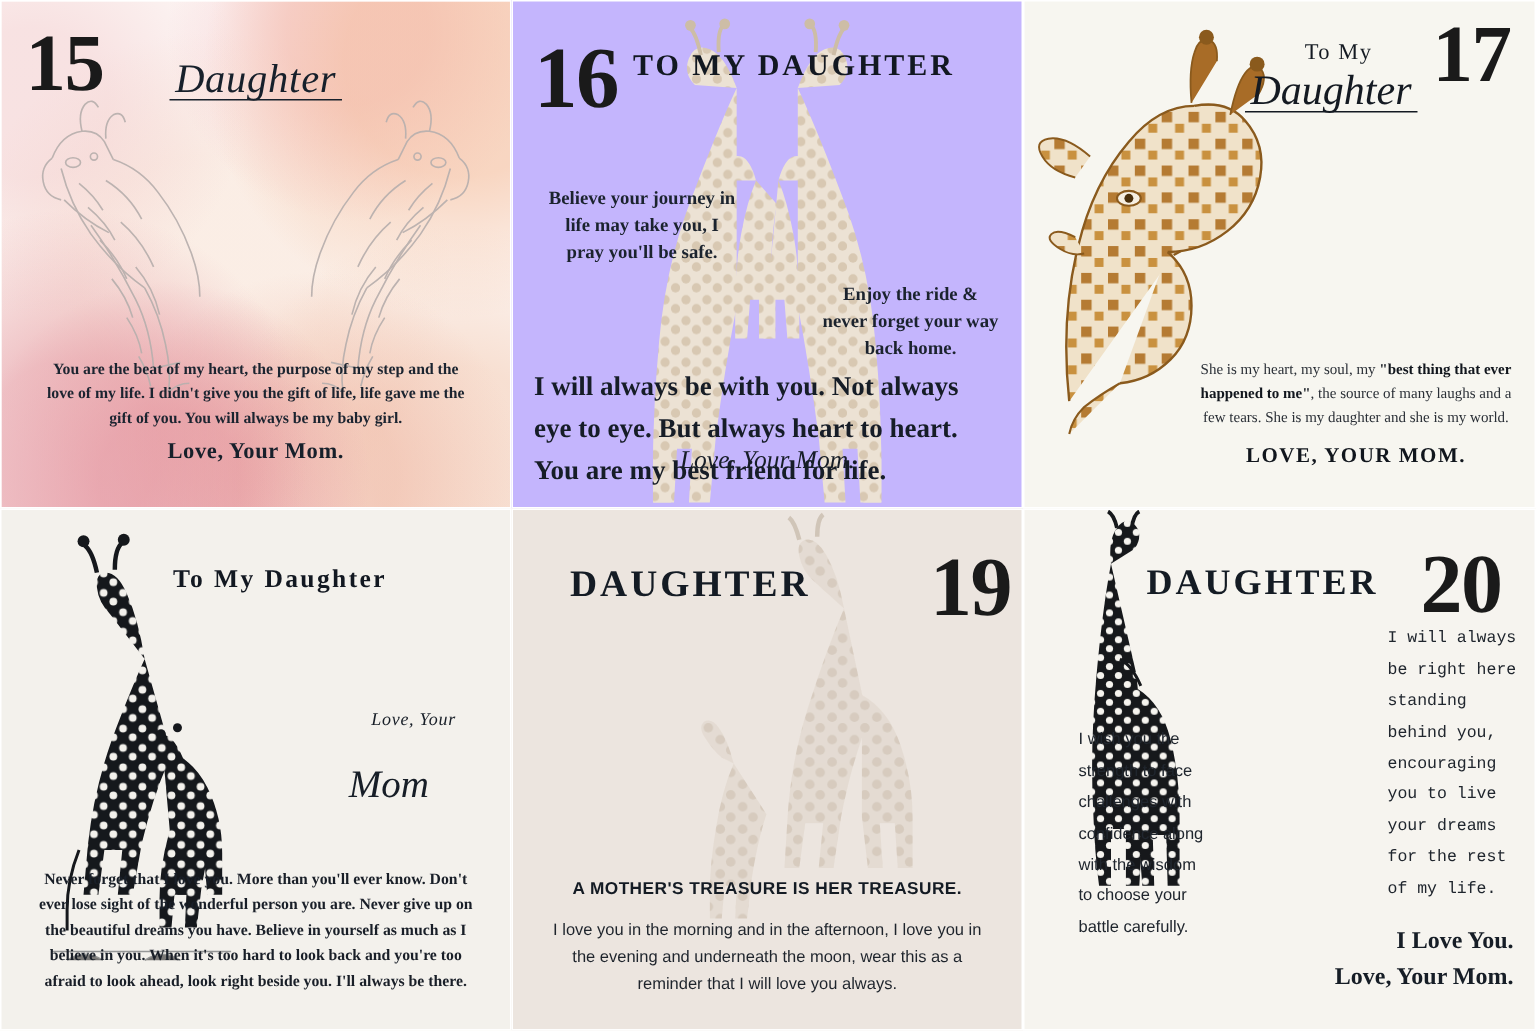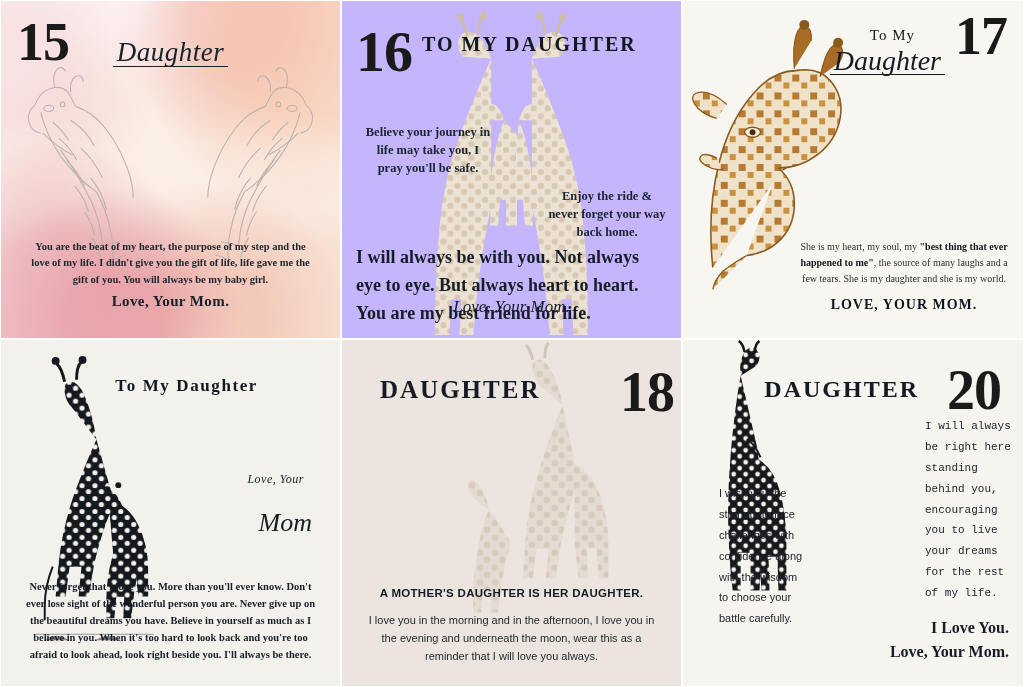--- a/index.html
+++ b/index.html
@@ -247,21 +247,21 @@
     position: absolute;
     right: 36px; top: 132px;
     font-family: "Liberation Serif", serif;
     font-style: italic;
     font-size: 12px;
     color: #171e27;
     letter-spacing: 0.5px;
   }
   .c18 .mom {
     position: absolute;
-    right: 28px; top: 168px;
+    right: 54px; top: 168px;
     font-family: "Liberation Serif", serif;
     font-style: italic;
     font-size: 26px;
     color: #171e27;
   }
   .c18 .body {
     position: absolute;
     left: 18px; right: 18px;
     top: 238px;
     text-align: center;
@@ -554,23 +554,23 @@
       <g opacity="0.95">
         <path d="M222 66 q-12 28 -24 66 q-12 38 -14 76 l-2 32 l10 0 l4 -30 l12 0 l-3 30 l10 0 l5 -34 q7 -36 18 -64" fill="url(#spot19)"></path>
         <path d="M222 66 q-4 -22 -12 -36 q-7 -12 -14 -10 q-6 2 -4 11 q2 10 10 17" fill="url(#spot19)"></path>
         <path d="M234 124 q18 10 26 34 q8 24 8 48 l0 34 l-10 0 l-2 -30 l-10 0 l2 30 l-10 0 l-4 -34" fill="url(#spot19)"></path>
         <path d="M192 20 q-3 -12 -7 -15" stroke="#cfc3b6" stroke-width="3" fill="none"></path>
         <path d="M204 18 q0 -12 4 -15" stroke="#cfc3b6" stroke-width="3" fill="none"></path>
         <path d="M148 170 q-8 18 -12 44 q-4 24 -4 42 l0 18 l8 0 l2 -22 l8 0 l-1 22 l8 0 l3 -26 q4 -26 10 -44" fill="url(#spot19)"></path>
         <path d="M148 170 q-4 -16 -10 -24 q-5 -7 -10 -4 q-4 4 1 11 q5 8 11 13" fill="url(#spot19)"></path>
       </g>
     </svg>
-    <div class="num">18</div>
+    <div class="num">19</div>
     <div class="head">DAUGHTER</div>
-    <div class="tag">A MOTHER'S DAUGHTER IS HER DAUGHTER.</div>
+    <div class="tag">A MOTHER'S TREASURE IS HER TREASURE.</div>
     <div class="body">I love you in the morning and in the afternoon, I love you in the evening and underneath the moon, wear this as a reminder that I will love you always.</div>
   </div>
 
   <div class="card c20">
     <svg class="art" viewBox="0 0 342 348">
       <defs>
         <pattern id="spot20" width="12" height="12" patternUnits="userSpaceOnUse">
           <rect width="12" height="12" fill="#16181b"></rect>
           <circle cx="3" cy="3" r="2.4" fill="#f6f4ef"></circle>
           <circle cx="9" cy="9" r="2.4" fill="#f6f4ef"></circle>

